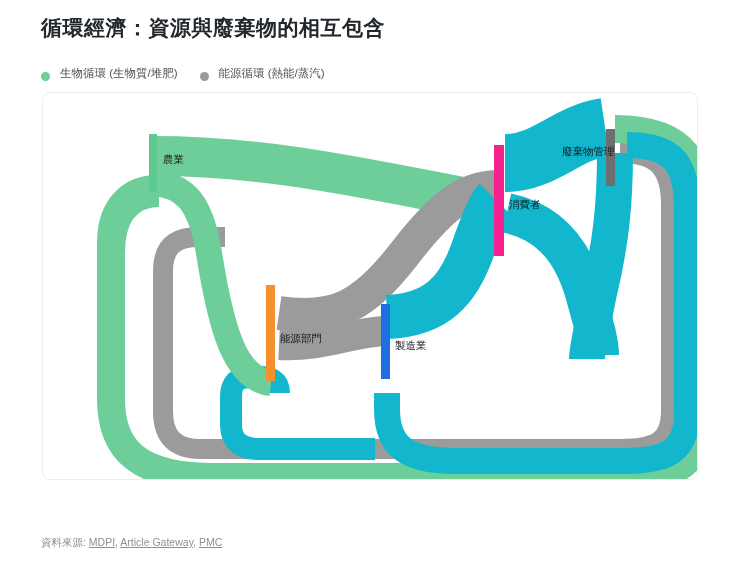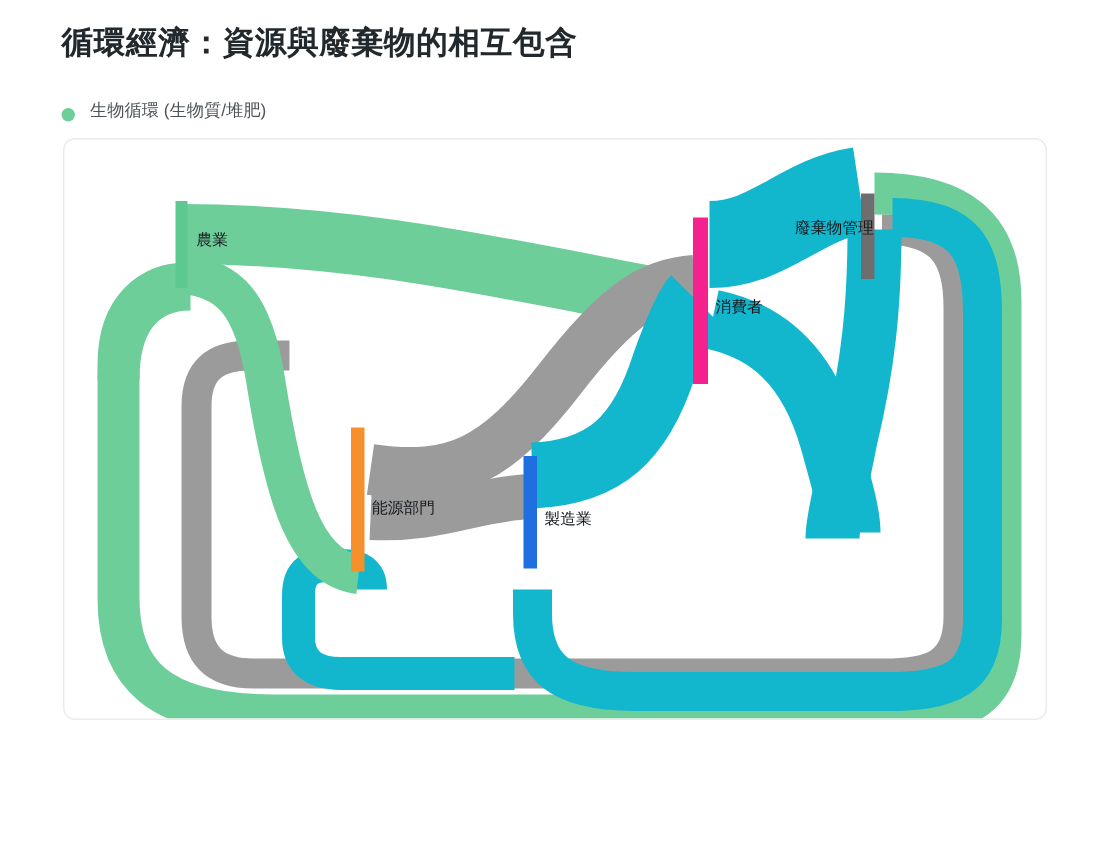--- a/index.html
+++ b/index.html
@@ -31,20 +31,21 @@
 
   
   .panel{
     position:absolute;left:42px;top:92px;
     width:656px;height:388px;
     background:#ffffff;
     border:1px solid #ececec;
     border-radius:8px;
     box-sizing:border-box;
     overflow:hidden;
+    padding-left:32px;
   }
   .panel svg{display:block;width:656px;height:386px;}
 
   .nodelabel{
     font-family:"Liberation Sans","DejaVu Sans",sans-serif;
     font-size:10.5px;fill:#15191c;
   }
 
   
   .caption{
@@ -61,20 +62,24 @@
 <body>
 
 <div class="page">
 
   <div class="title">循環經濟：資源與廢棄物的相互包含</div>
 
   <div class="legend">
     <div class="legend-item">
       <span class="legend-dot" style="background:#6ece9a"></span>
       <span>生物循環 (生物質/堆肥)</span>
+    </div>
+    <div class="legend-item">
+      <span class="legend-dot" style="background:#9b9b9b"></span>
+      <span>能源循環 (熱能/蒸汽)</span>
     </div>
   </div>
 
   <div class="panel">
     <svg viewBox="0 0 656 386" xmlns="http://www.w3.org/2000/svg">
 
       <path d="M 540 36
                C 596 36 624 58 624 108
                L 624 330
                C 624 376 596 384 548 384
@@ -153,14 +158,20 @@
 
       <text class="nodelabel" x="88" y="70">農業</text>
       <text class="nodelabel" x="205" y="249">能源部門</text>
       <text class="nodelabel" x="320" y="256">製造業</text>
       <text class="nodelabel" x="434" y="115">消費者</text>
       <text class="nodelabel" x="487" y="62">廢棄物管理</text>
     </svg>
   </div>
 
 
+  <div class="source">
+    <span>資料來源:</span>
+    <a href="#">MDPI</a><span>,</span>
+    <a href="#">Article Gateway</a><span>,</span>
+    <a href="#">PMC</a>
+  </div>
 
 </div>
 
 </body></html>

